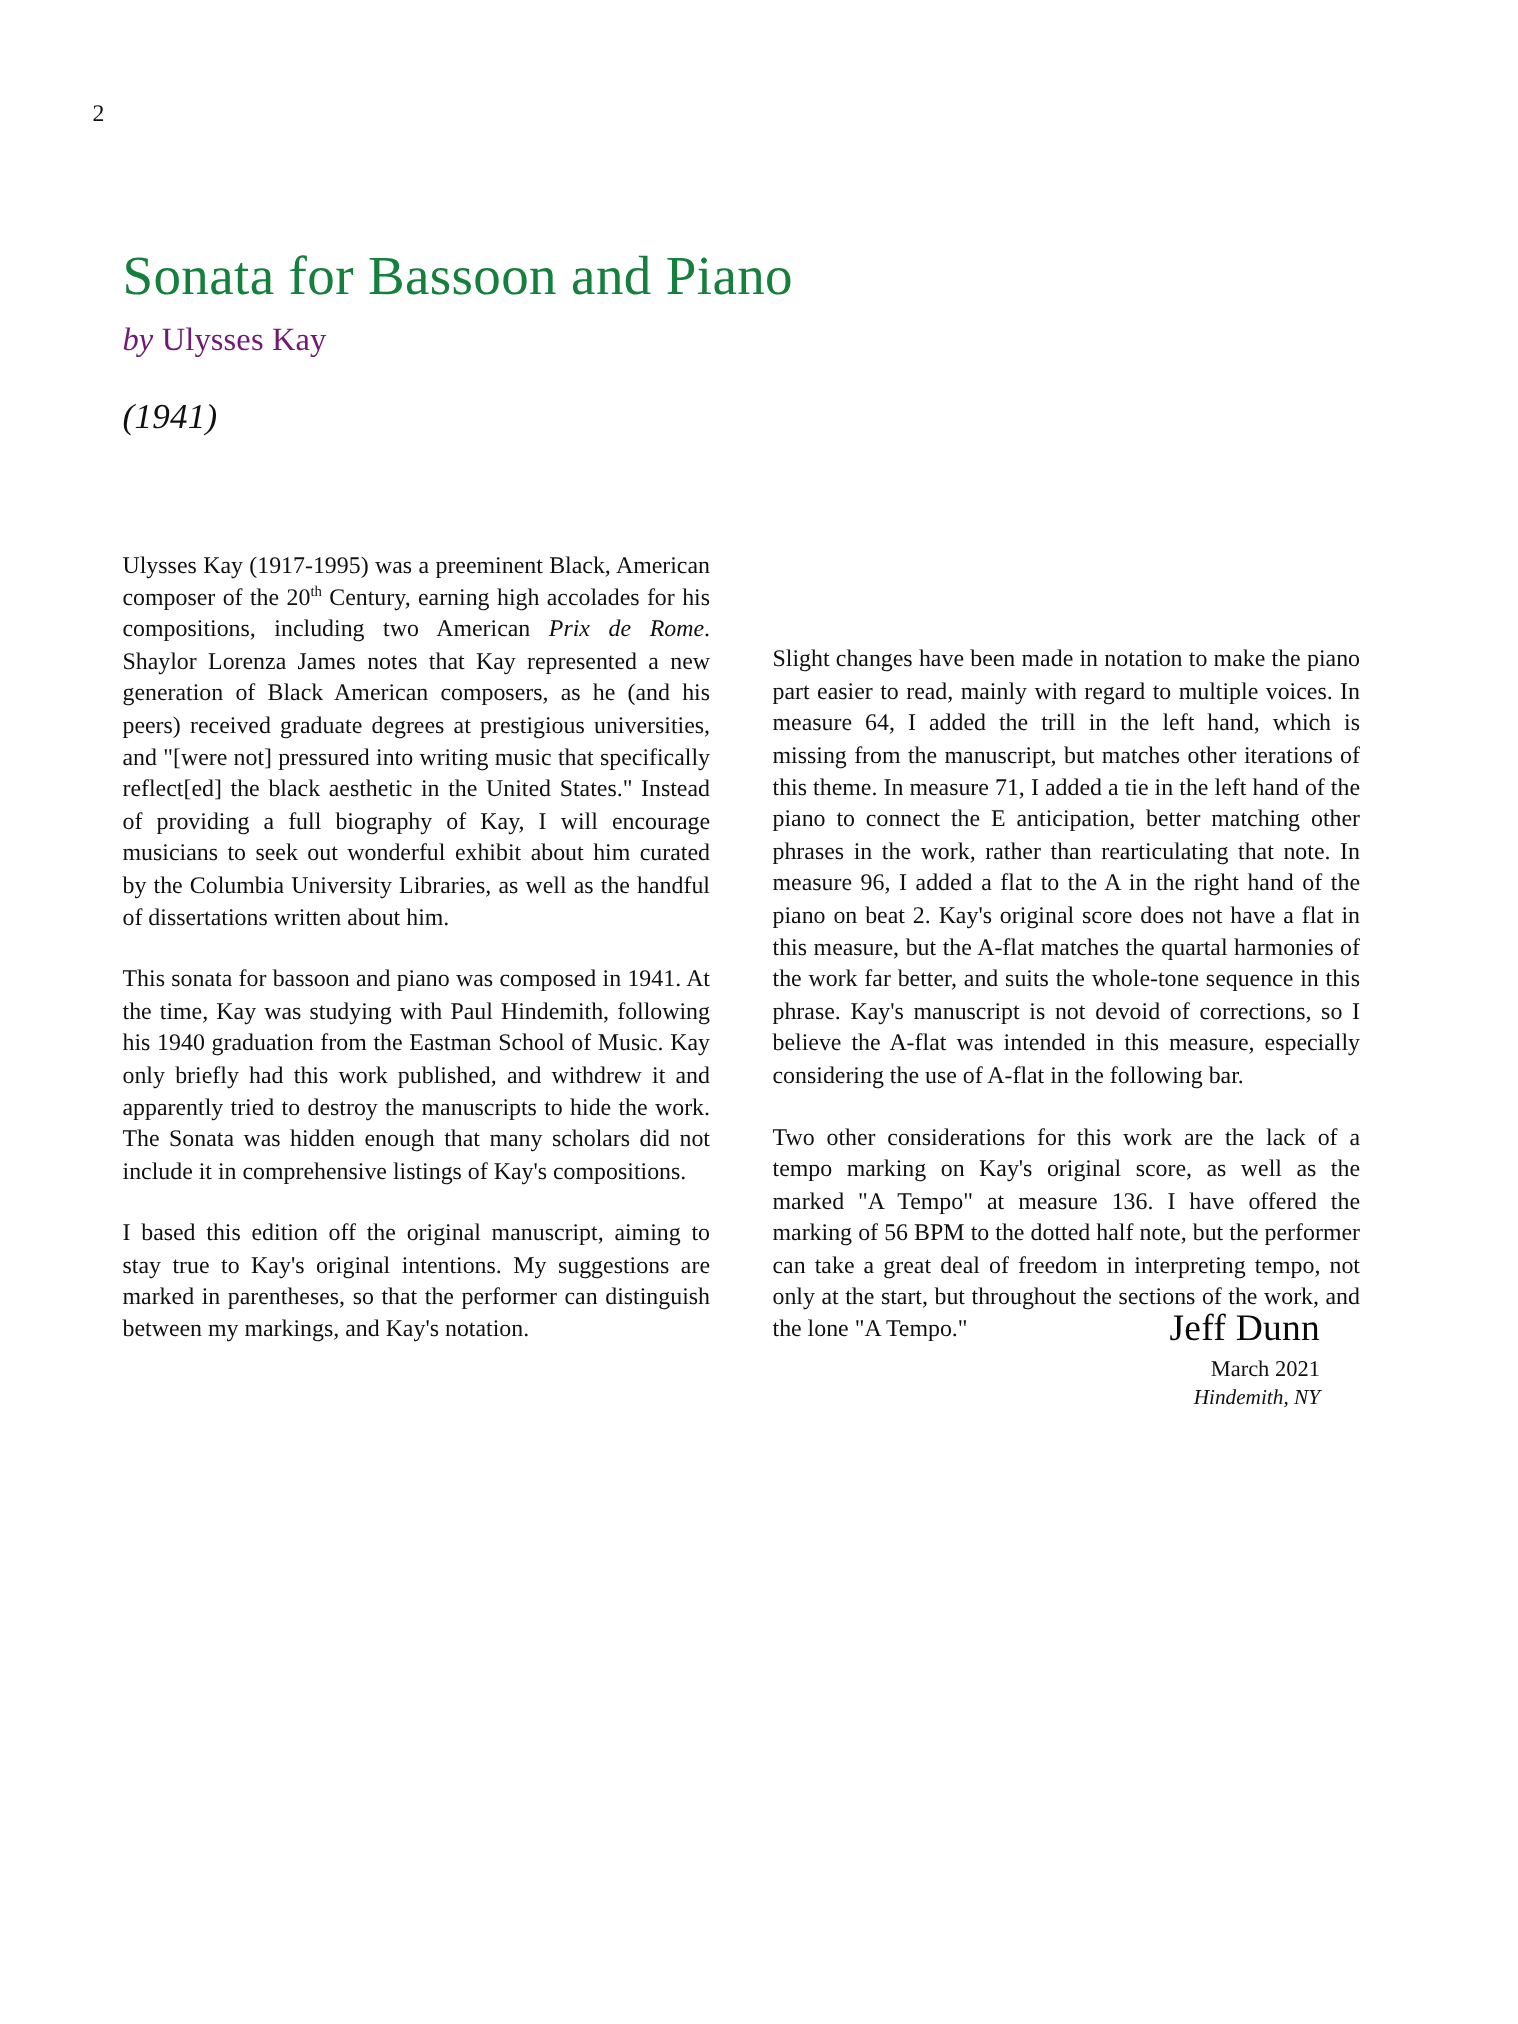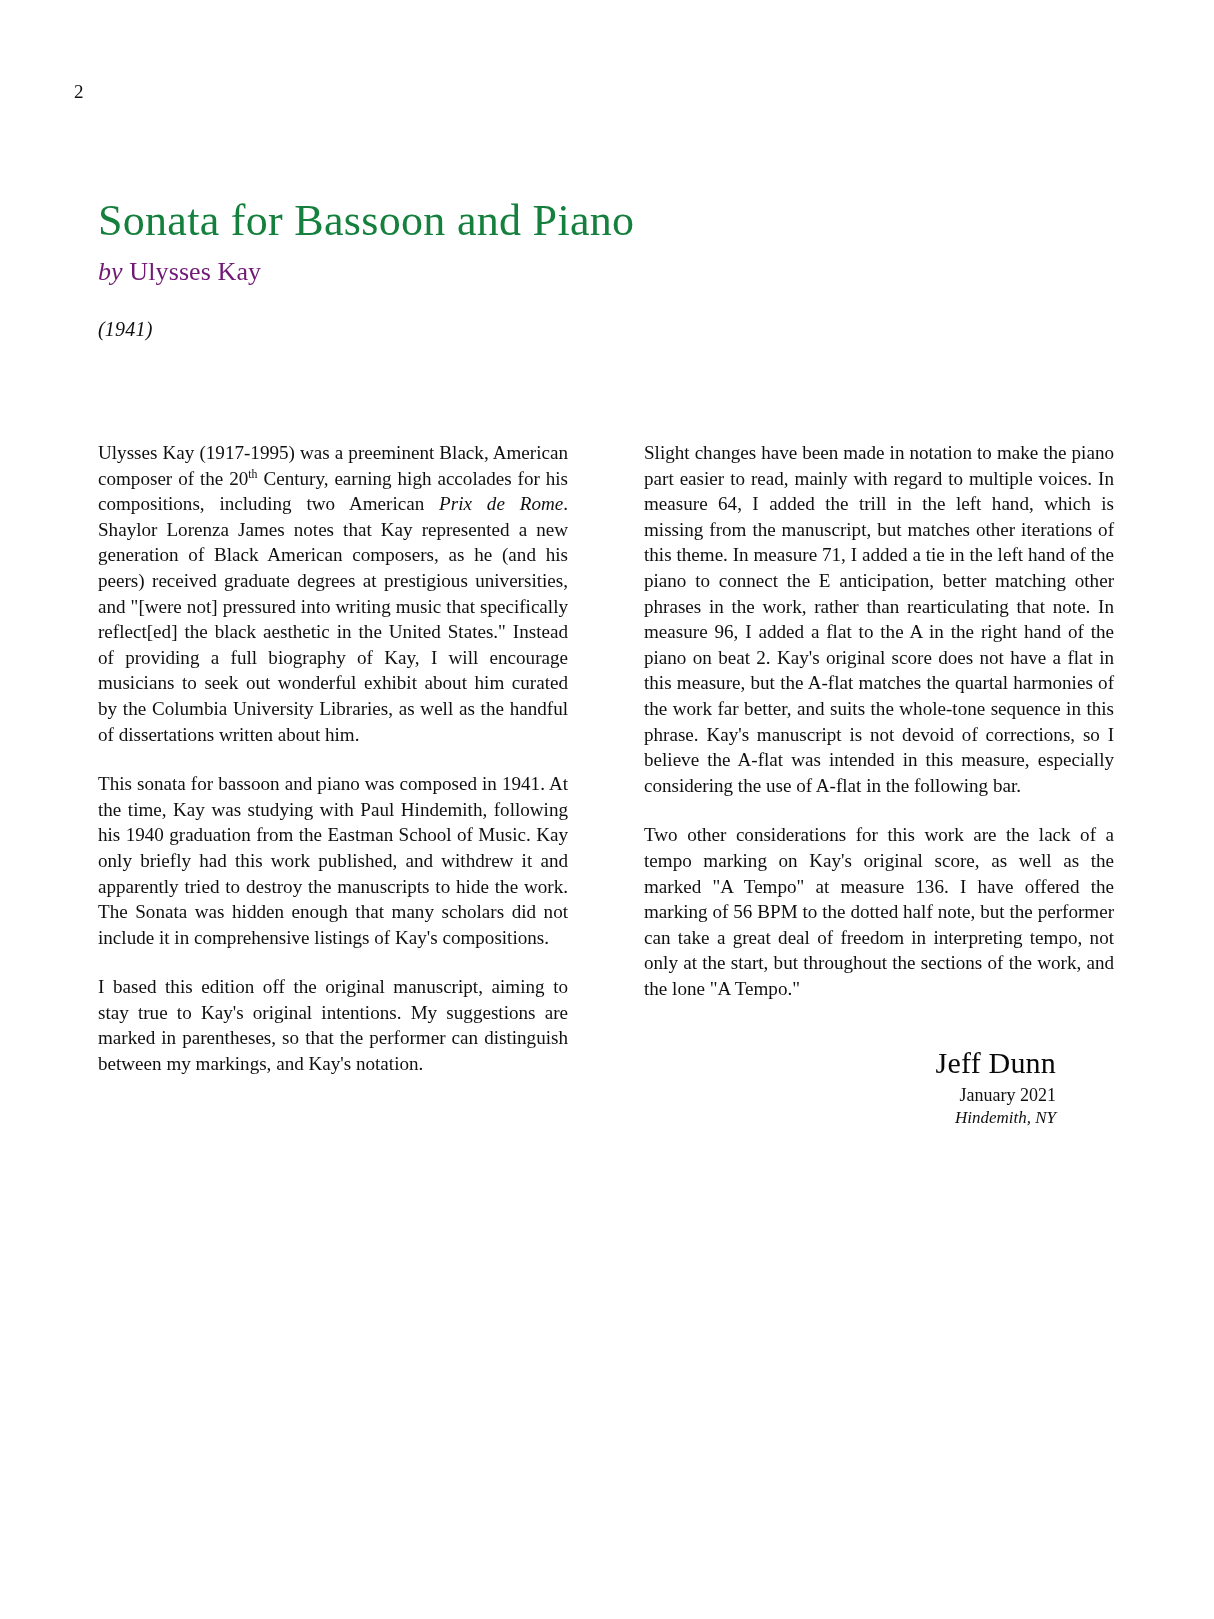--- a/index.html
+++ b/index.html
@@ -53,35 +53,36 @@
     font-size: 26px;
     line-height: 1.2;
     margin: 11px 0 0 0;
     color: #701a75;
     letter-spacing: 0.1px;
   }
   .byline .by-word {
     font-style: italic;
   }
   .doc-date {
-    font-size: 20px;
+    font-size: 28px;
     font-style: italic;
     margin: 31px 0 0 0;
     color: #101010;
     letter-spacing: 0.2px;
   }
 
   
   .columns {
     position: absolute;
     left: 98px;
     top: 440px;
     width: 990px;
     display: flex;
-    gap: 76px;
+    gap: 50px;
+    align-items: flex-end;
   }
   .column {
     width: 470px;
     flex: 0 0 470px;
   }
   .column p {
     margin: 0 0 24px 0;
     font-size: 19.1px;
     line-height: 25.6px;
     text-align: justify;
@@ -152,17 +153,17 @@
 
     <div class="column">
       <p>Slight changes have been made in notation to make the piano part easier to read, mainly with regard to multiple voices. In measure 64, I added the trill in the left hand, which is missing from the manuscript, but matches other iterations of this theme. In measure 71, I added a tie in the left hand of the piano to connect the E anticipation, better matching other phrases in the work, rather than rearticulating that note. In measure 96, I added a flat to the A in the right hand of the piano on beat 2. Kay's original score does not have a flat in this measure, but the A-flat matches the quartal harmonies of the work far better, and suits the whole-tone sequence in this phrase. Kay's manuscript is not devoid of corrections, so I believe the A-flat was intended in this measure, especially considering the use of A-flat in the following bar.</p>
       <p>Two other considerations for this work are the lack of a tempo marking on Kay's original score, as well as the marked "A Tempo" at measure 136. I have offered the marking of 56 BPM to the dotted half note, but the performer can take a great deal of freedom in interpreting tempo, not only at the start, but throughout the sections of the work, and the lone "A Tempo."</p>
     </div>
 
   </div>
 
   <div class="signature">
     <div class="sig-name">Jeff Dunn</div>
-    <div class="sig-date">January 2021</div>
+    <div class="sig-date">March 2021</div>
     <div class="sig-place">Hindemith, NY</div>
   </div>
 
 </div>
 
 </body></html>

